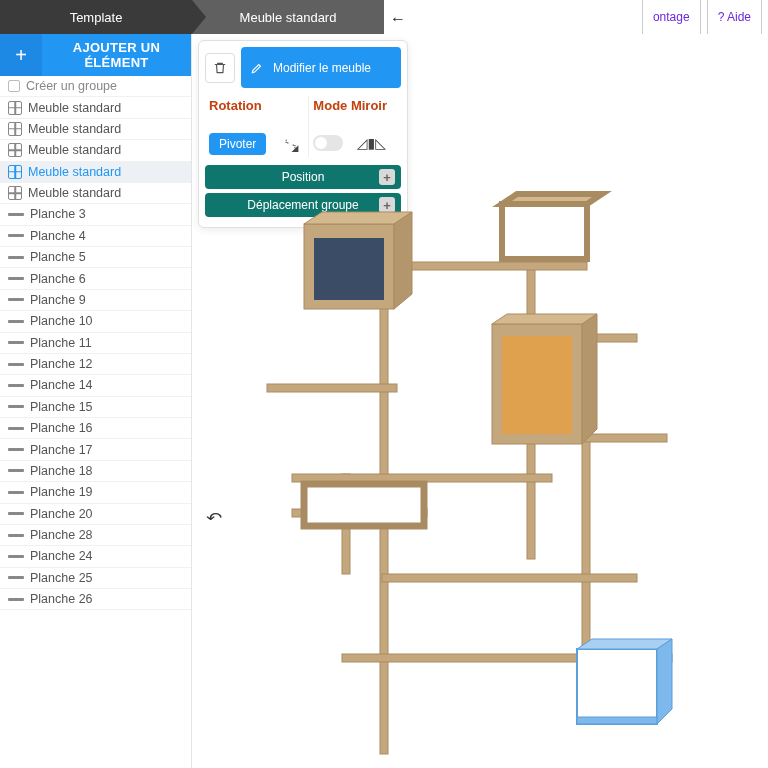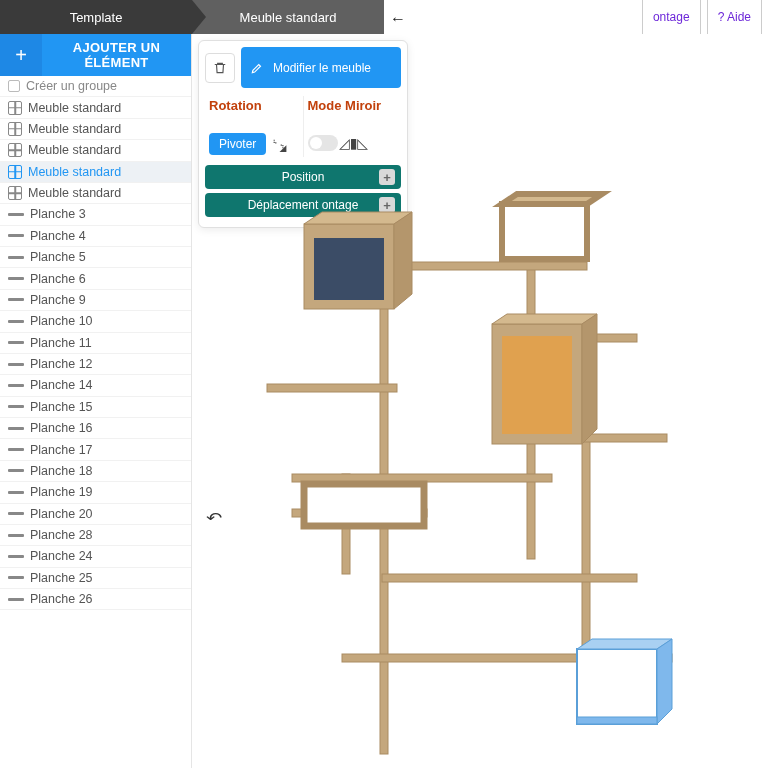--- a/index.html
+++ b/index.html
@@ -41,21 +41,21 @@
 .tool-panel { position: absolute; left: 6px; top: 6px; width: 210px; background: #fff; border: 1px solid #e0e0e0; border-radius: 6px; box-shadow: 0 2px 8px rgba(0,0,0,0.08); padding: 6px; }
 .tp-row { display: flex; gap: 6px; align-items: center; margin-bottom: 8px; }
 .tp-icon-btn { width: 30px; height: 30px; border: 1px solid #ddd; border-radius: 4px; display: flex; align-items: center; justify-content: center; cursor: pointer; color: #555; }
 .tp-main-btn { flex: 1; height: 41px; background: #2196f3; color: #fff; border-radius: 4px; display: flex; align-items: center; padding: 0 8px; gap: 8px; font-size: 12px; cursor: pointer; }
 .tp-main-btn .pencil { width: 16px; height: 16px; display: flex; align-items: center; justify-content: center; }
 
 .tp-cols { display: flex; gap: 0; }
 .tp-col { flex: 1; padding: 2px 4px; position: relative; }
 .tp-col + .tp-col { border-left: 1px solid #eee; }
 .tp-head { font-size: 13px; font-weight: bold; color: #c2410c; margin-bottom: 20px; }
-.tp-sub { display: flex; align-items: center; gap: 6px; }
+.tp-sub { display: flex; align-items: center; gap: 18px; }
 .pivot-btn { background: #2196f3; color: #fff; border-radius: 4px; padding: 4px 10px; font-size: 12px; cursor: pointer; }
 .rot-ic { width: 20px; height: 20px; display: flex; align-items: center; justify-content: center; color: #444; cursor: pointer; }
 .toggle { width: 30px; height: 16px; border-radius: 10px; background: #e5e5e5; position: relative; cursor: pointer; }
 .toggle::after { content: ""; position: absolute; left: 2px; top: 2px; width: 12px; height: 12px; background: #fff; border-radius: 50%; }
 
 .tp-sec { margin-top: 8px; }
 .tp-bar { background: #0f766e; color: #fff; font-size: 12px; padding: 5px 8px; border-radius: 4px; display: flex; align-items: center; justify-content: center; position: relative; cursor: pointer; margin-bottom: 4px; }
 .tp-bar .plus { position: absolute; right: 6px; color: #666; background: #d9d9d9; width: 16px; height: 16px; border-radius: 3px; display: flex; align-items: center; justify-content: center; font-size: 13px; font-weight: bold; }
 
 .orbit { position: absolute; left: 16px; top: 475px; font-size: 15px; color: #333; cursor: pointer; transform: scaleX(1.3); }
@@ -226,21 +226,21 @@
           </div>
         </div>
       </div>
 
       <div class="tp-sec">
         <div class="tp-bar">
           <span>Position</span>
           <span class="plus">+</span>
         </div>
         <div class="tp-bar">
-          <span>Déplacement ontage</span>
+          <span>Déplacement groupe</span>
           <span class="plus">+</span>
         </div>
       </div>
     </div>
 
     <span class="orbit">↶</span>
 
     <svg class="canvas3d" viewBox="0 0 576 734">
 
       <g fill="#c4a77d" stroke="#a98b62" stroke-width="1">

